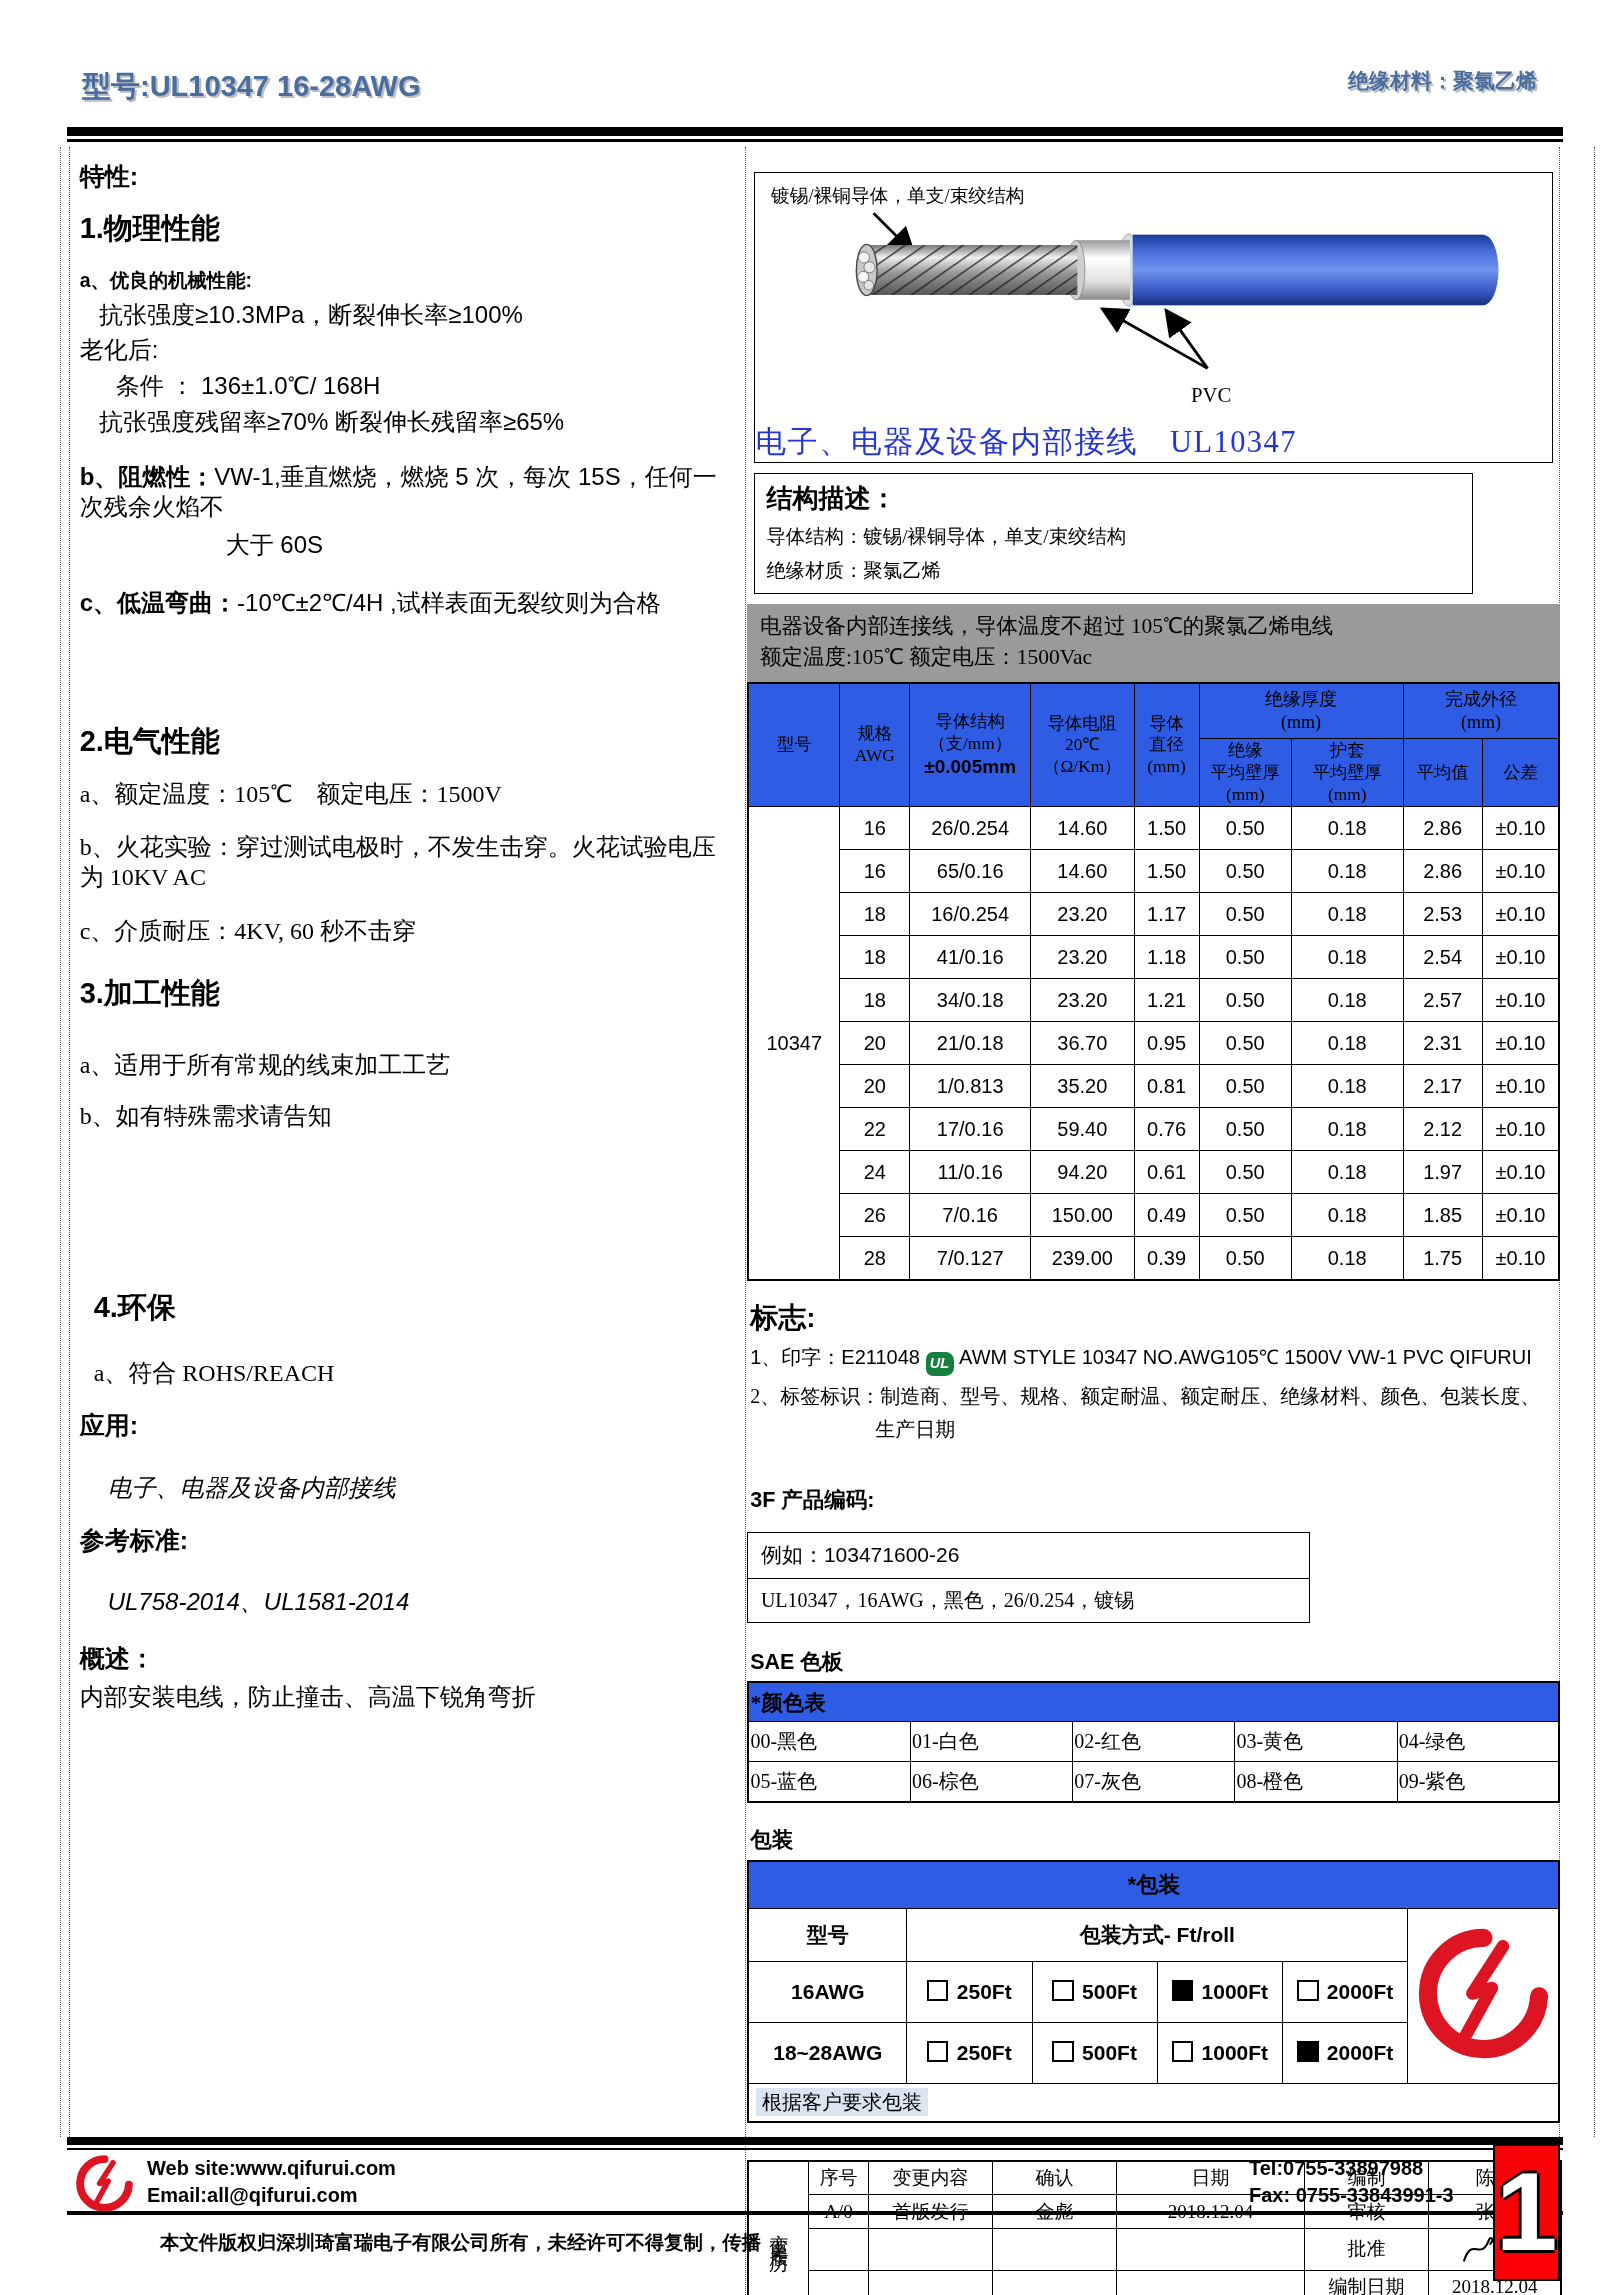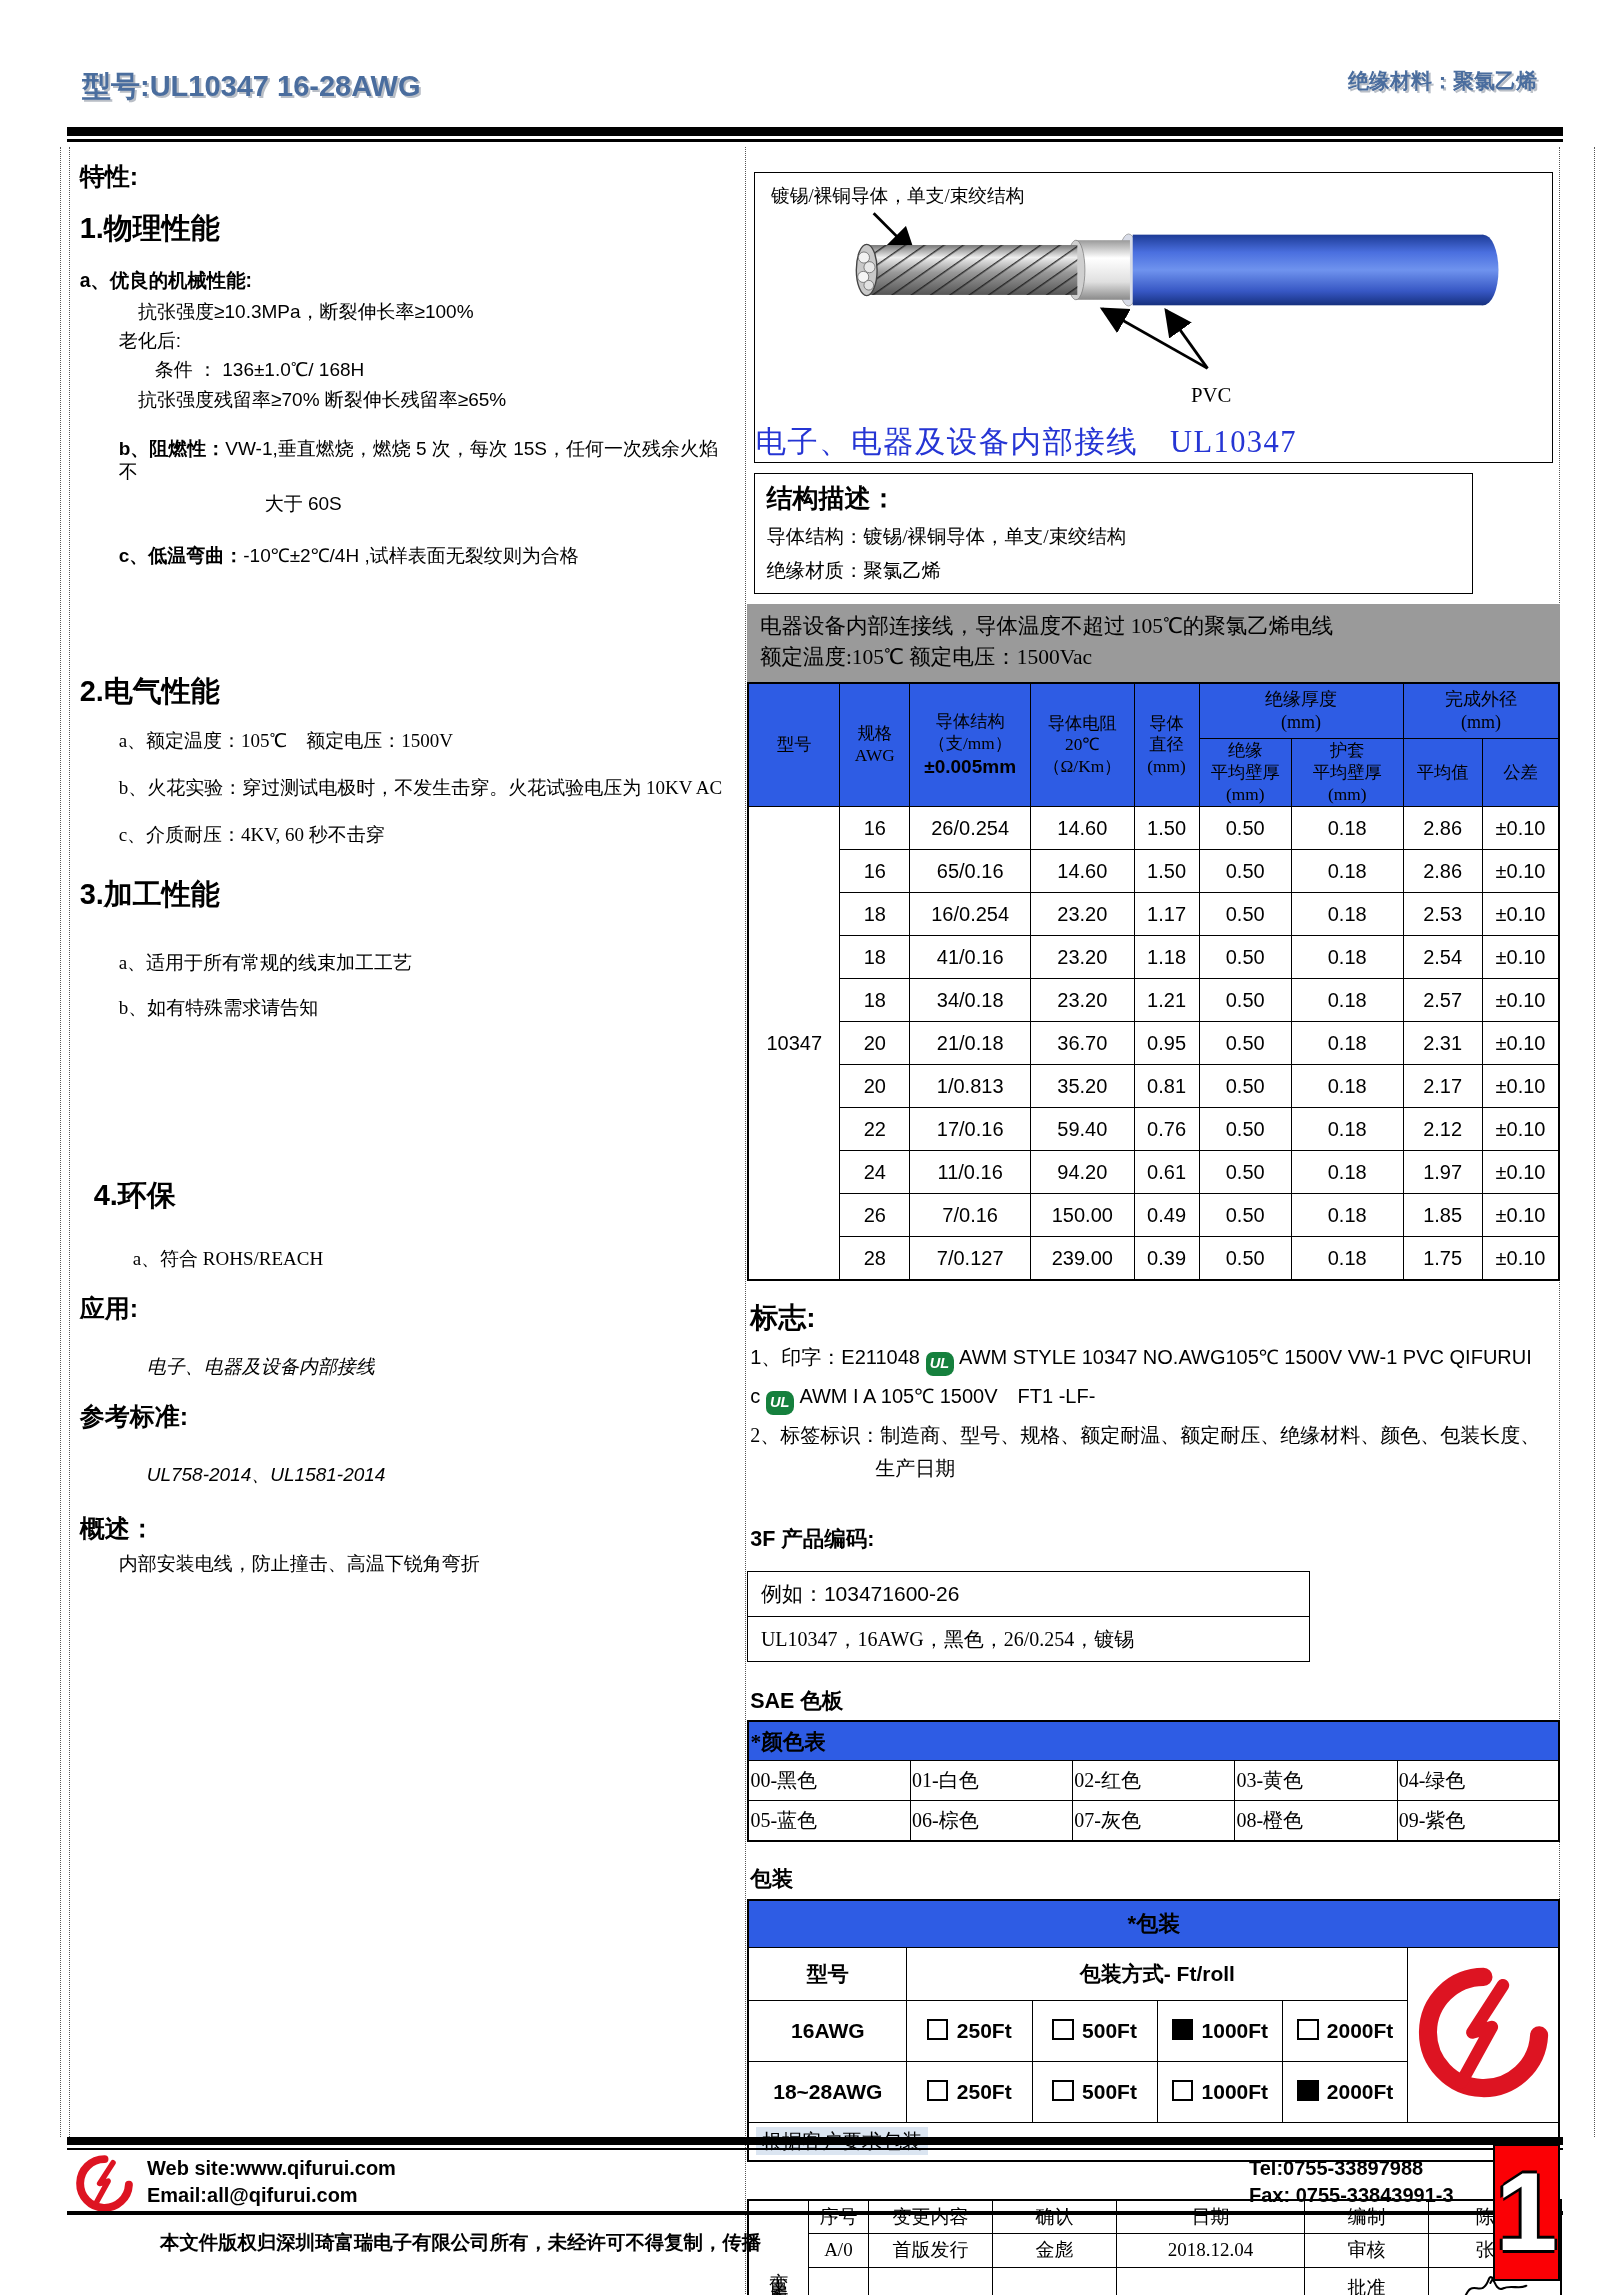--- a/index.html
+++ b/index.html
@@ -19,21 +19,21 @@
 
   
   .columns{position:absolute;left:70px;top:147px;width:1489px;display:flex;}
   .col-left{width:676px;border-right:1.4px dotted #555;box-sizing:border-box;padding:0 18px 0 9.7px;}
   .col-right{width:813px;box-sizing:border-box;padding-left:1.4px;}
 
   
   .lh1{font-size:25px;font-weight:bold;}
   .lh2{font-size:29px;font-weight:bold;}
   .lsub{font-size:19.4px;font-weight:bold;}
-  .lbody{font-size:19px;line-height:1.25;margin-left:39px;}
+  .lbody{font-size:24px;line-height:1.25;}
   .ind1{padding-left:19.4px;} .ind2{padding-left:36px;} .ind3{padding-left:146px;} .ind4{padding-left:28px;font-style:italic;} .ind5{padding-left:14px;}
   .mt8{margin-top:5.6px;} .mt10{margin-top:7px;} .mt12{margin-top:8.3px;} .mt20{margin-top:12.5px;}
   .mt24{margin-top:16.7px;} .mt26{margin-top:18px;} .mt30{margin-top:21px;} .mt36{margin-top:25px;}
   .mt40{margin-top:28px;} .mt44{margin-top:30.5px;} .mt52{margin-top:36px;} .mt150{margin-top:104px;}
   .mt226{margin-top:157px;} .mt34{margin-top:23.6px;}
 
   
   .diagram-box{margin:25px 0 0 7px;width:799px;height:291px;border:1.4px solid #000;box-sizing:border-box;background:#fff;}
   .diagram-box svg{display:block;}
   .diagram-caption{text-align:left;font-size:30.5px;color:var(--caption-blue);font-family:"Liberation Serif",serif;margin-top:1.4px;letter-spacing:1.4px;}
@@ -400,23 +400,20 @@
             <td>1.75</td>
             <td>±0.10</td>
           </tr>
         </tbody>
     </table>
 
     <div class="marks">
       <div class="marks-title">标志:</div>
       <div class="marks-line">
         <span>1、印字：E211048</span><span class="ul-mark">UL</span><span>AWM STYLE 10347 NO.AWG105℃  1500V VW-1 PVC QIFURUI</span>
-      </div>
-      <div class="marks-line">
-        <span>c</span><span class="ul-mark">UL</span><span>AWM I A 105℃  1500V　FT1 -LF-</span>
       </div>
       <div class="marks-line serif">2、标签标识：制造商、型号、规格、额定耐温、额定耐压、绝缘材料、颜色、包装长度、</div>
       <div class="marks-line serif" style="padding-left:125px">生产日期</div>
     </div>
 
     <div class="code-title">3F 产品编码:</div>
     <div class="code-box">
       <div class="row">例如：103471600-26</div>
       <div class="row">UL10347，16AWG，黑色，26/0.254，镀锡</div>
     </div>

